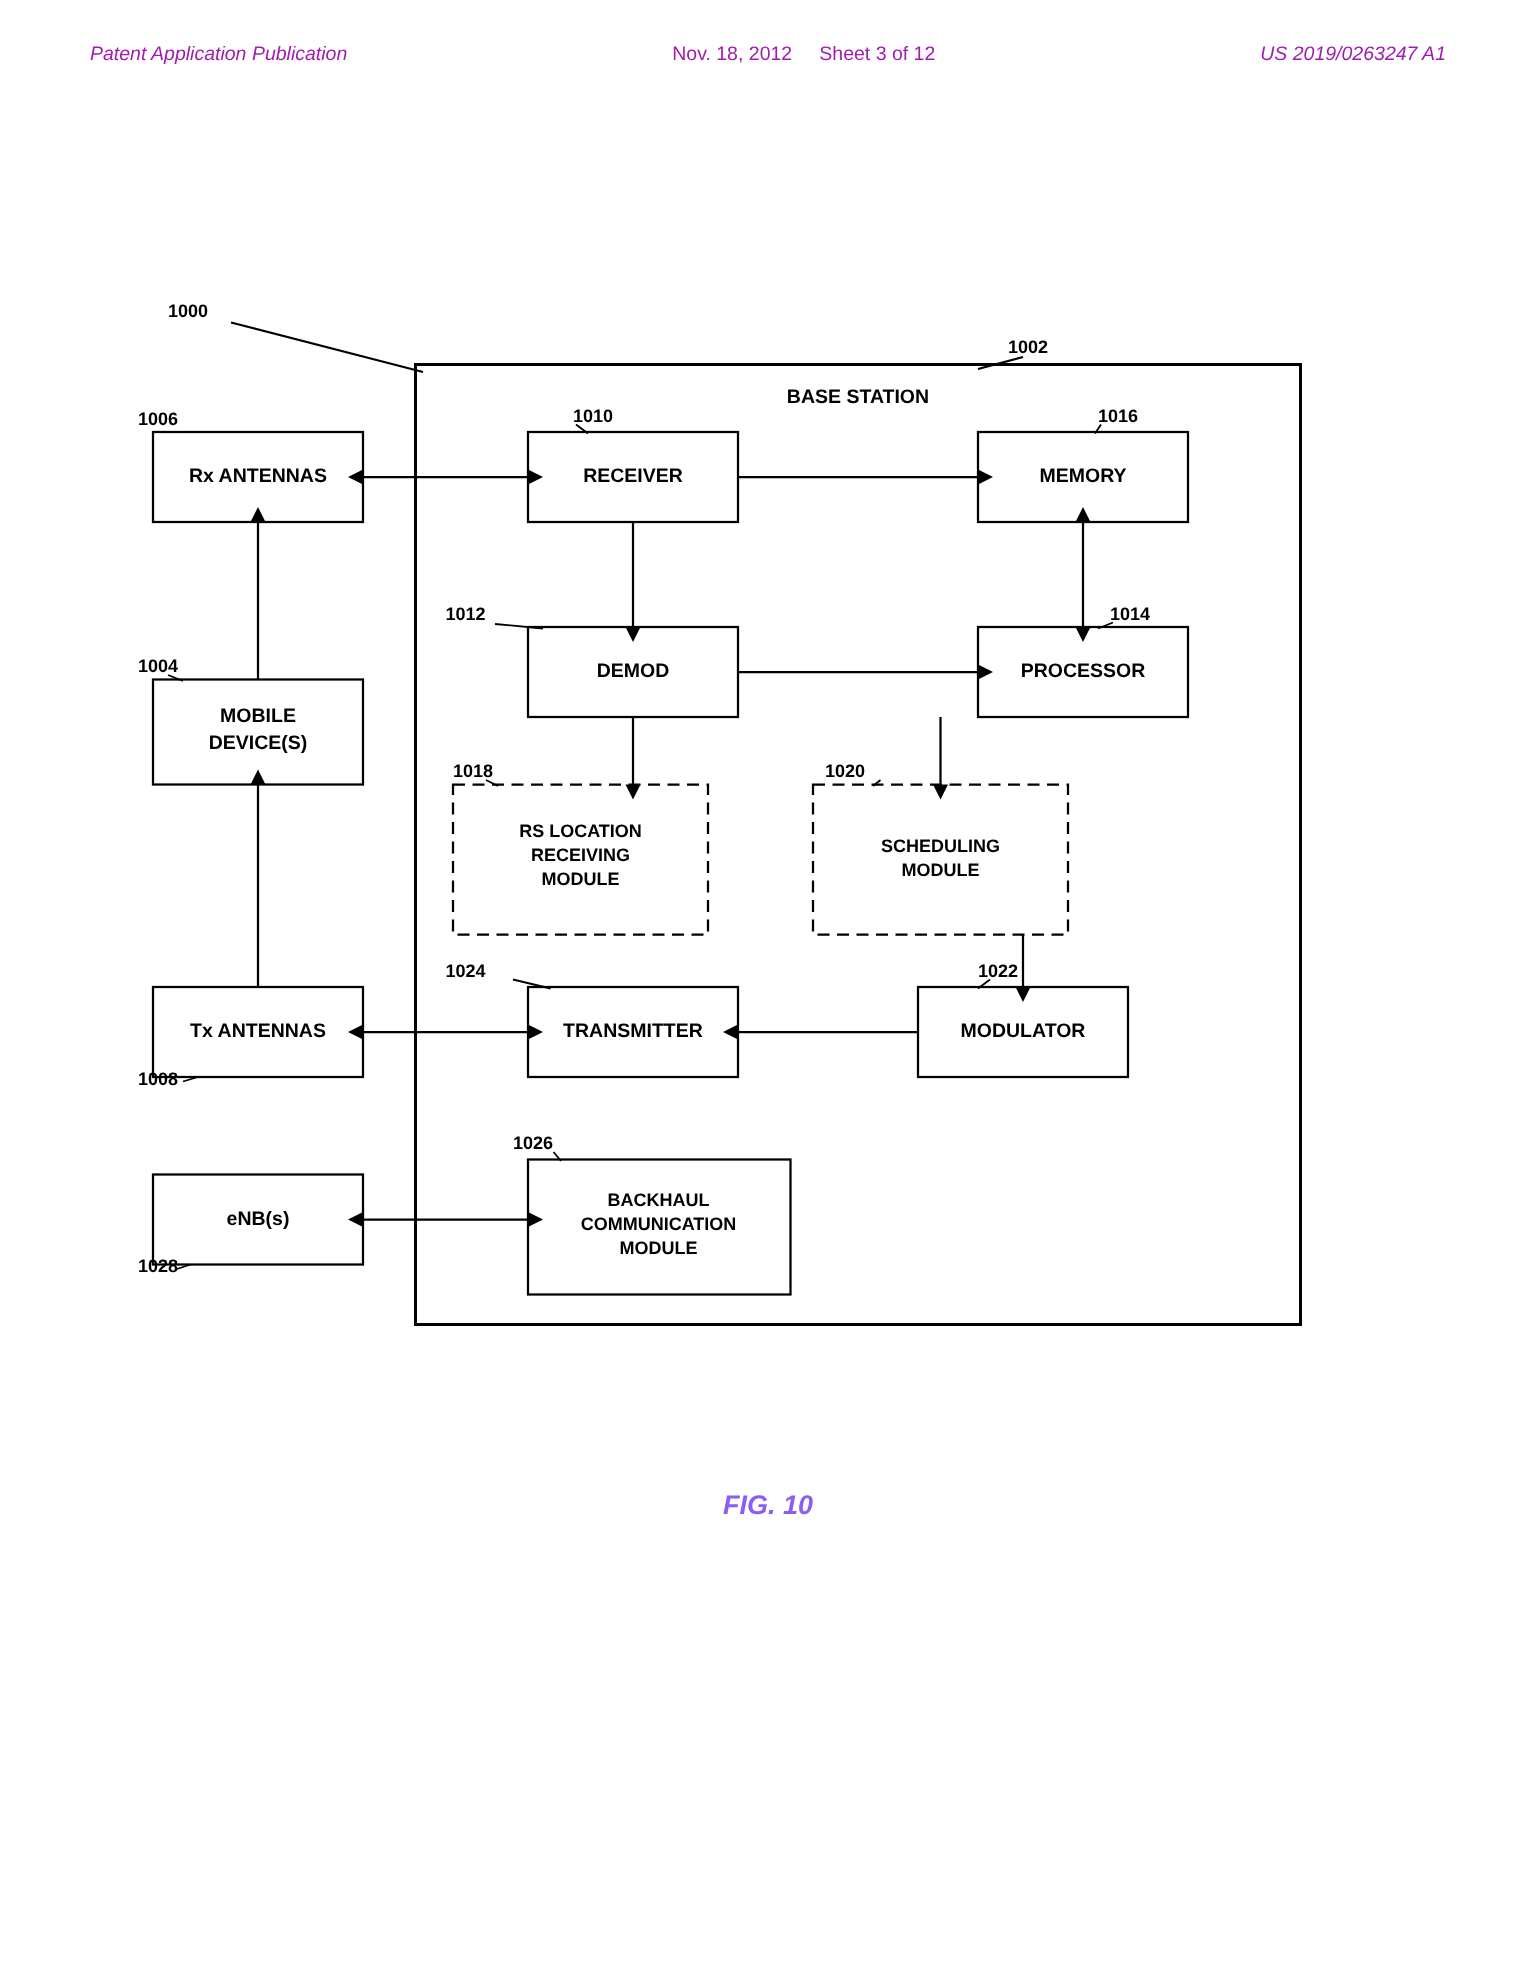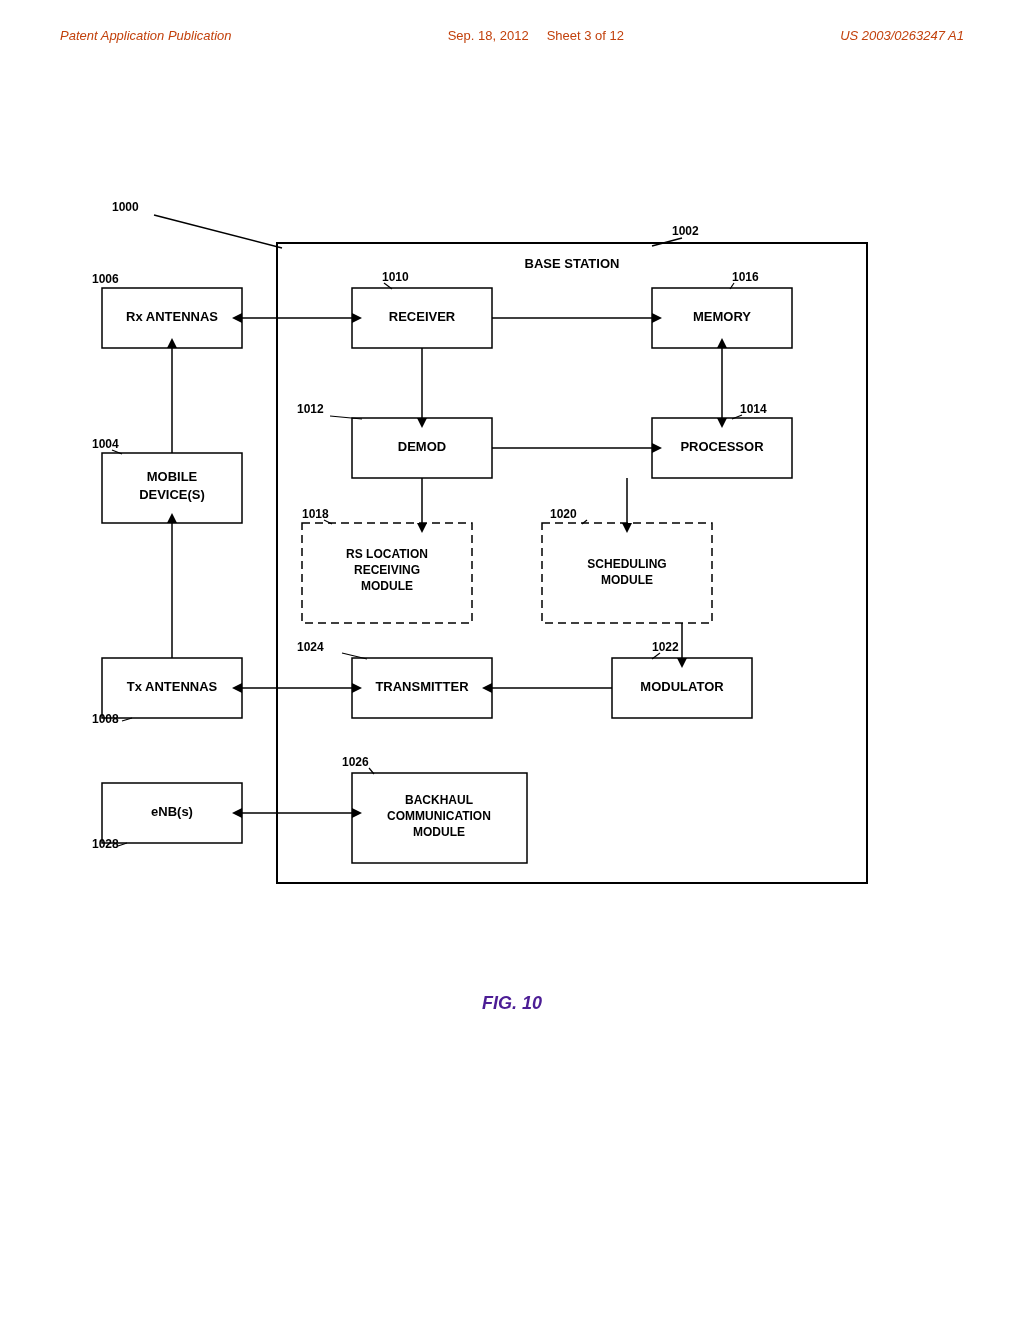--- a/index.html
+++ b/index.html
@@ -19,36 +19,36 @@
       position: relative;
     }
 
     
     .header {
       display: flex;
       justify-content: space-between;
       align-items: center;
       padding: 28px 60px 10px 60px;
       font-size: 13px;
-      color: #c2410c;
+      color: #a21caf;
       gap: 35px;
     }
 
     .header-left { font-style: italic; }
     .header-center { }
     .header-right { font-style: italic; }
 
     
     .fig-caption {
       text-align: center;
       font-size: 18px;
       font-weight: bold;
       font-style: italic;
       margin-top: 40px;
-      color: #4c1d95;
+      color: #8b5cf6;
     }
 
     
     .diagram-area {
       position: relative;
       width: 860px;
       margin: 40px auto 0 auto;
       height: 860px;
     }
 
@@ -83,25 +83,25 @@
     }
   </style>
 </head>
 <body>
 
 <div class="page">
 
   <div class="header">
     <span class="header-left">Patent Application Publication</span>
     <span class="header-center">
-      <span>Sep. 18, 2012</span>
+      <span>Nov. 18, 2012</span>
       &nbsp;&nbsp;&nbsp;
       <span>Sheet 3 of 12</span>
     </span>
-    <span class="header-right">US 2003/0263247 A1</span>
+    <span class="header-right">US 2019/0263247 A1</span>
   </div>
 
   <div class="diagram-area">
     <svg class="diagram-svg" viewBox="0 0 860 840" xmlns="http://www.w3.org/2000/svg">
 
       <text x="30" y="108" class="ref-label">1000</text>
 
       <line x1="72" y1="112" x2="200" y2="145" stroke="#000" stroke-width="1.5"></line>
 
       <rect x="195" y="140" width="590" height="640" fill="none" stroke="#000" stroke-width="2"></rect>

